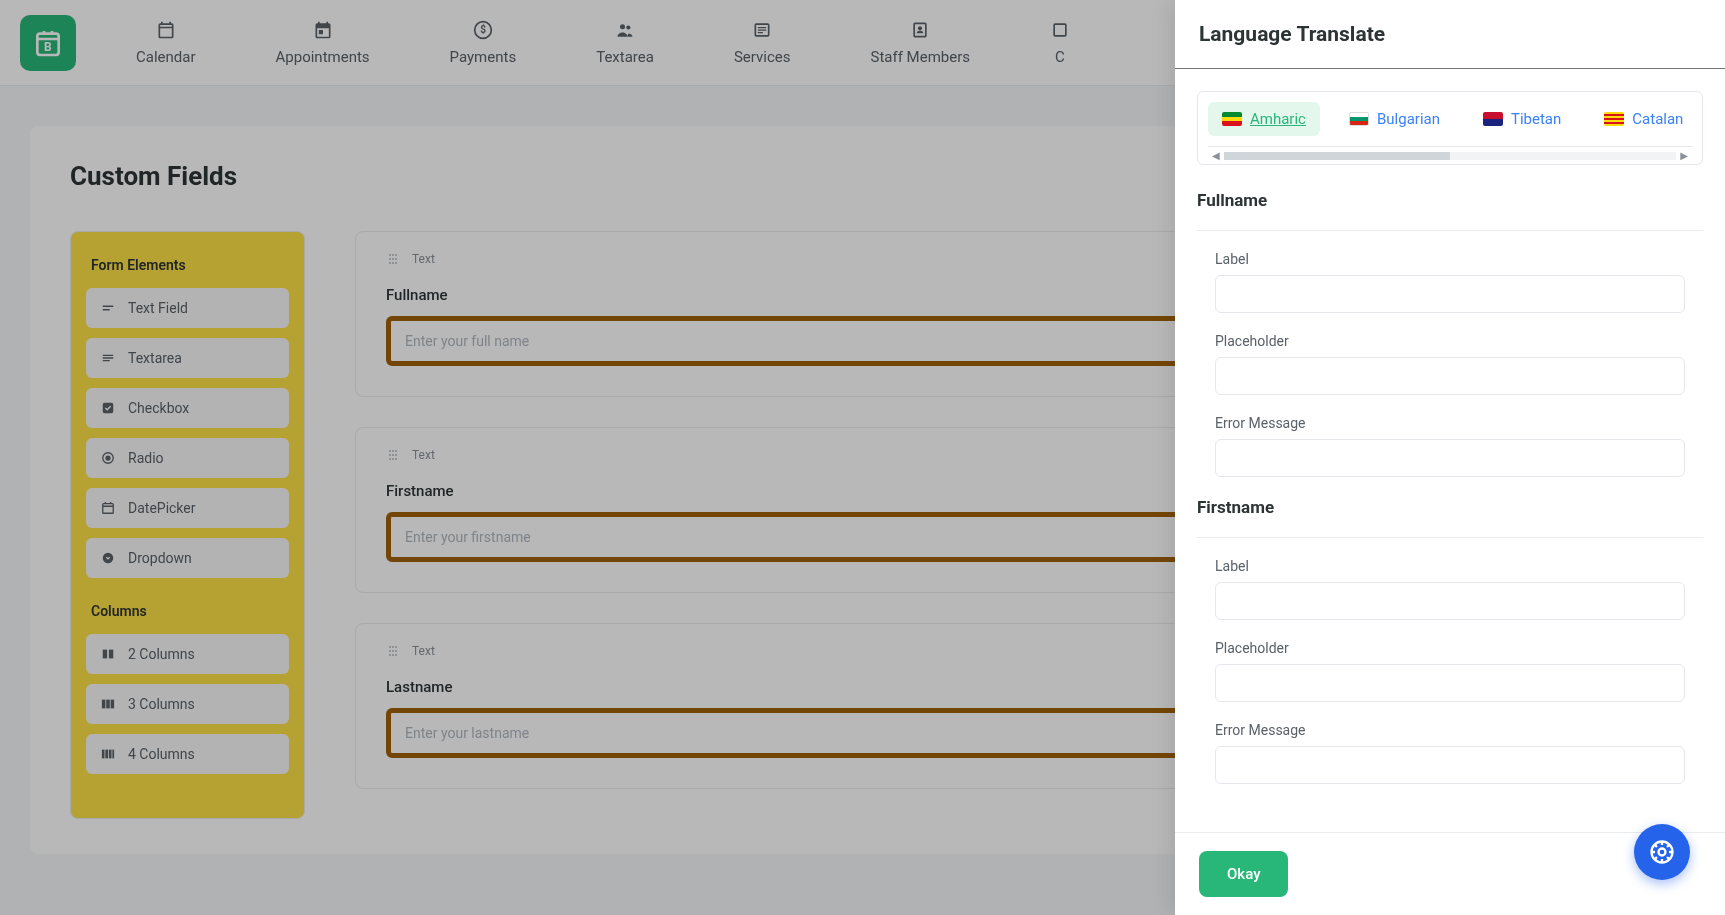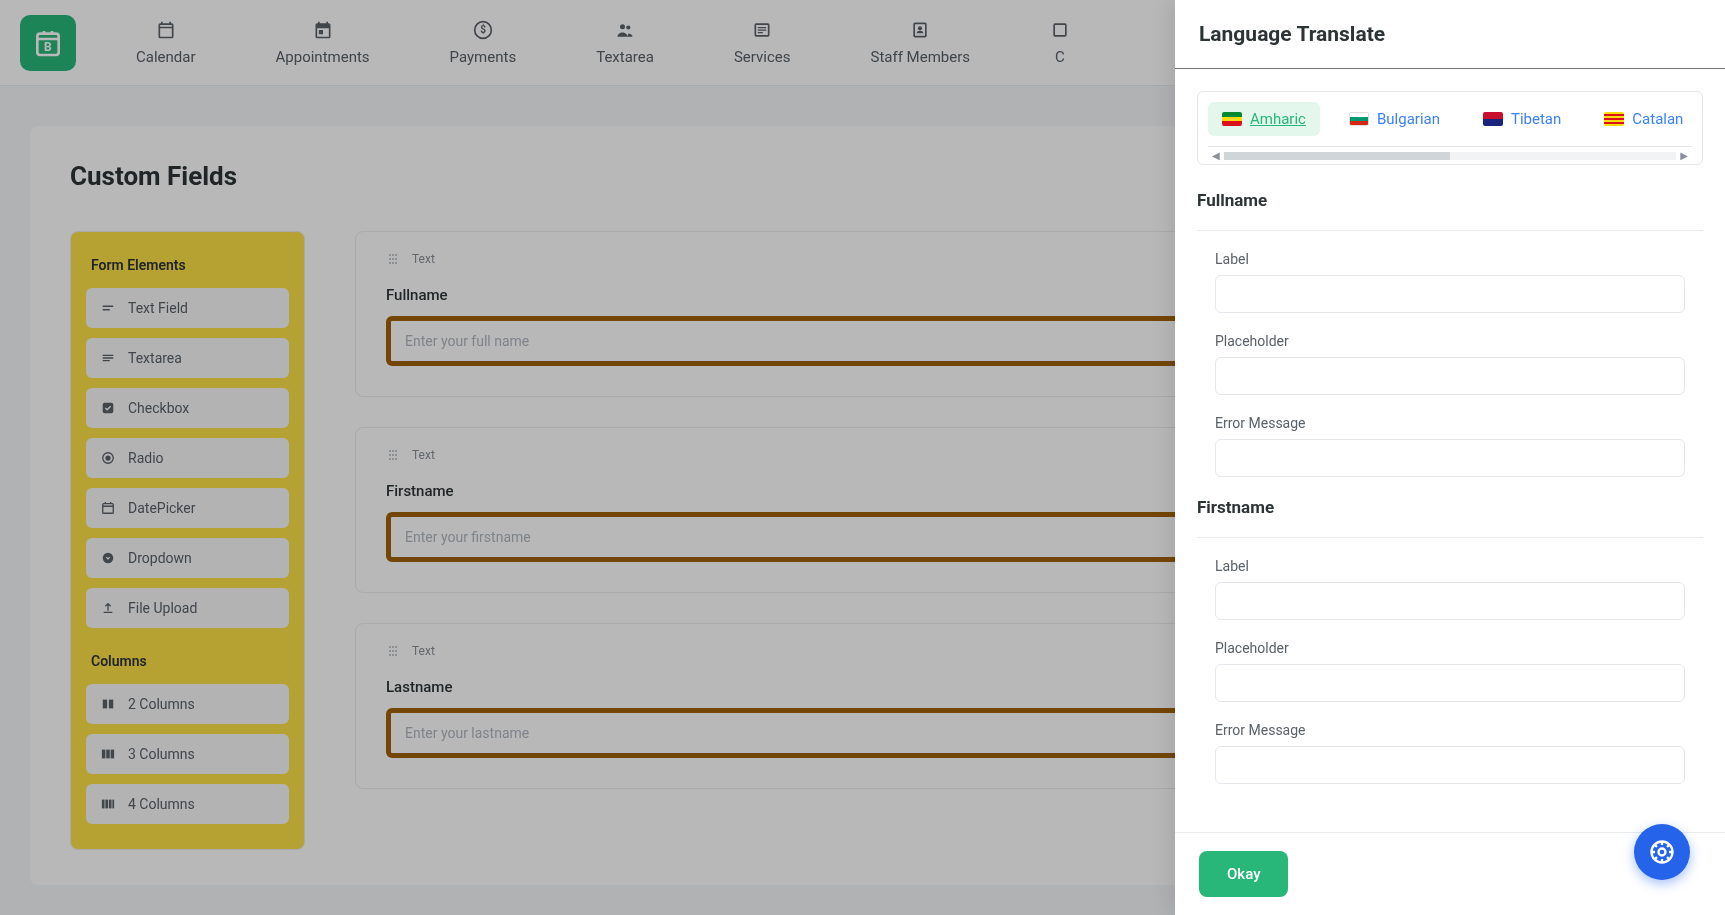--- a/index.html
+++ b/index.html
@@ -200,28 +200,20 @@
         </div>
         <div class="element-item">
           <span class="el-icon">
               <svg viewBox="0 0 16 16" width="14" height="14" fill="#5a6169">
                 <circle cx="8" cy="8" r="6"></circle>
                 <path d="M6 7l2 2 2-2" stroke="#fff" stroke-width="1.5" fill="none"></path>
               </svg>
             </span>
           <span>Dropdown</span>
         </div>
-        <div class="element-item">
-          <span class="el-icon">
-              <svg viewBox="0 0 16 16" width="14" height="14" fill="none" stroke="#5a6169" stroke-width="1.5">
-                <path d="M8 11V3M5 6l3-3 3 3M3 13h10"></path>
-              </svg>
-            </span>
-          <span>File Upload</span>
-        </div>
 
         <div class="panel-section-title" style="margin-top:25px">Columns</div>
         <div class="element-item">
           <span class="el-icon">
               <svg viewBox="0 0 16 16" width="14" height="14" fill="#5a6169">
                 <rect x="2" y="3" width="5" height="10"></rect>
                 <rect x="9" y="3" width="5" height="10"></rect>
               </svg>
             </span>
           <span>2 Columns</span>

